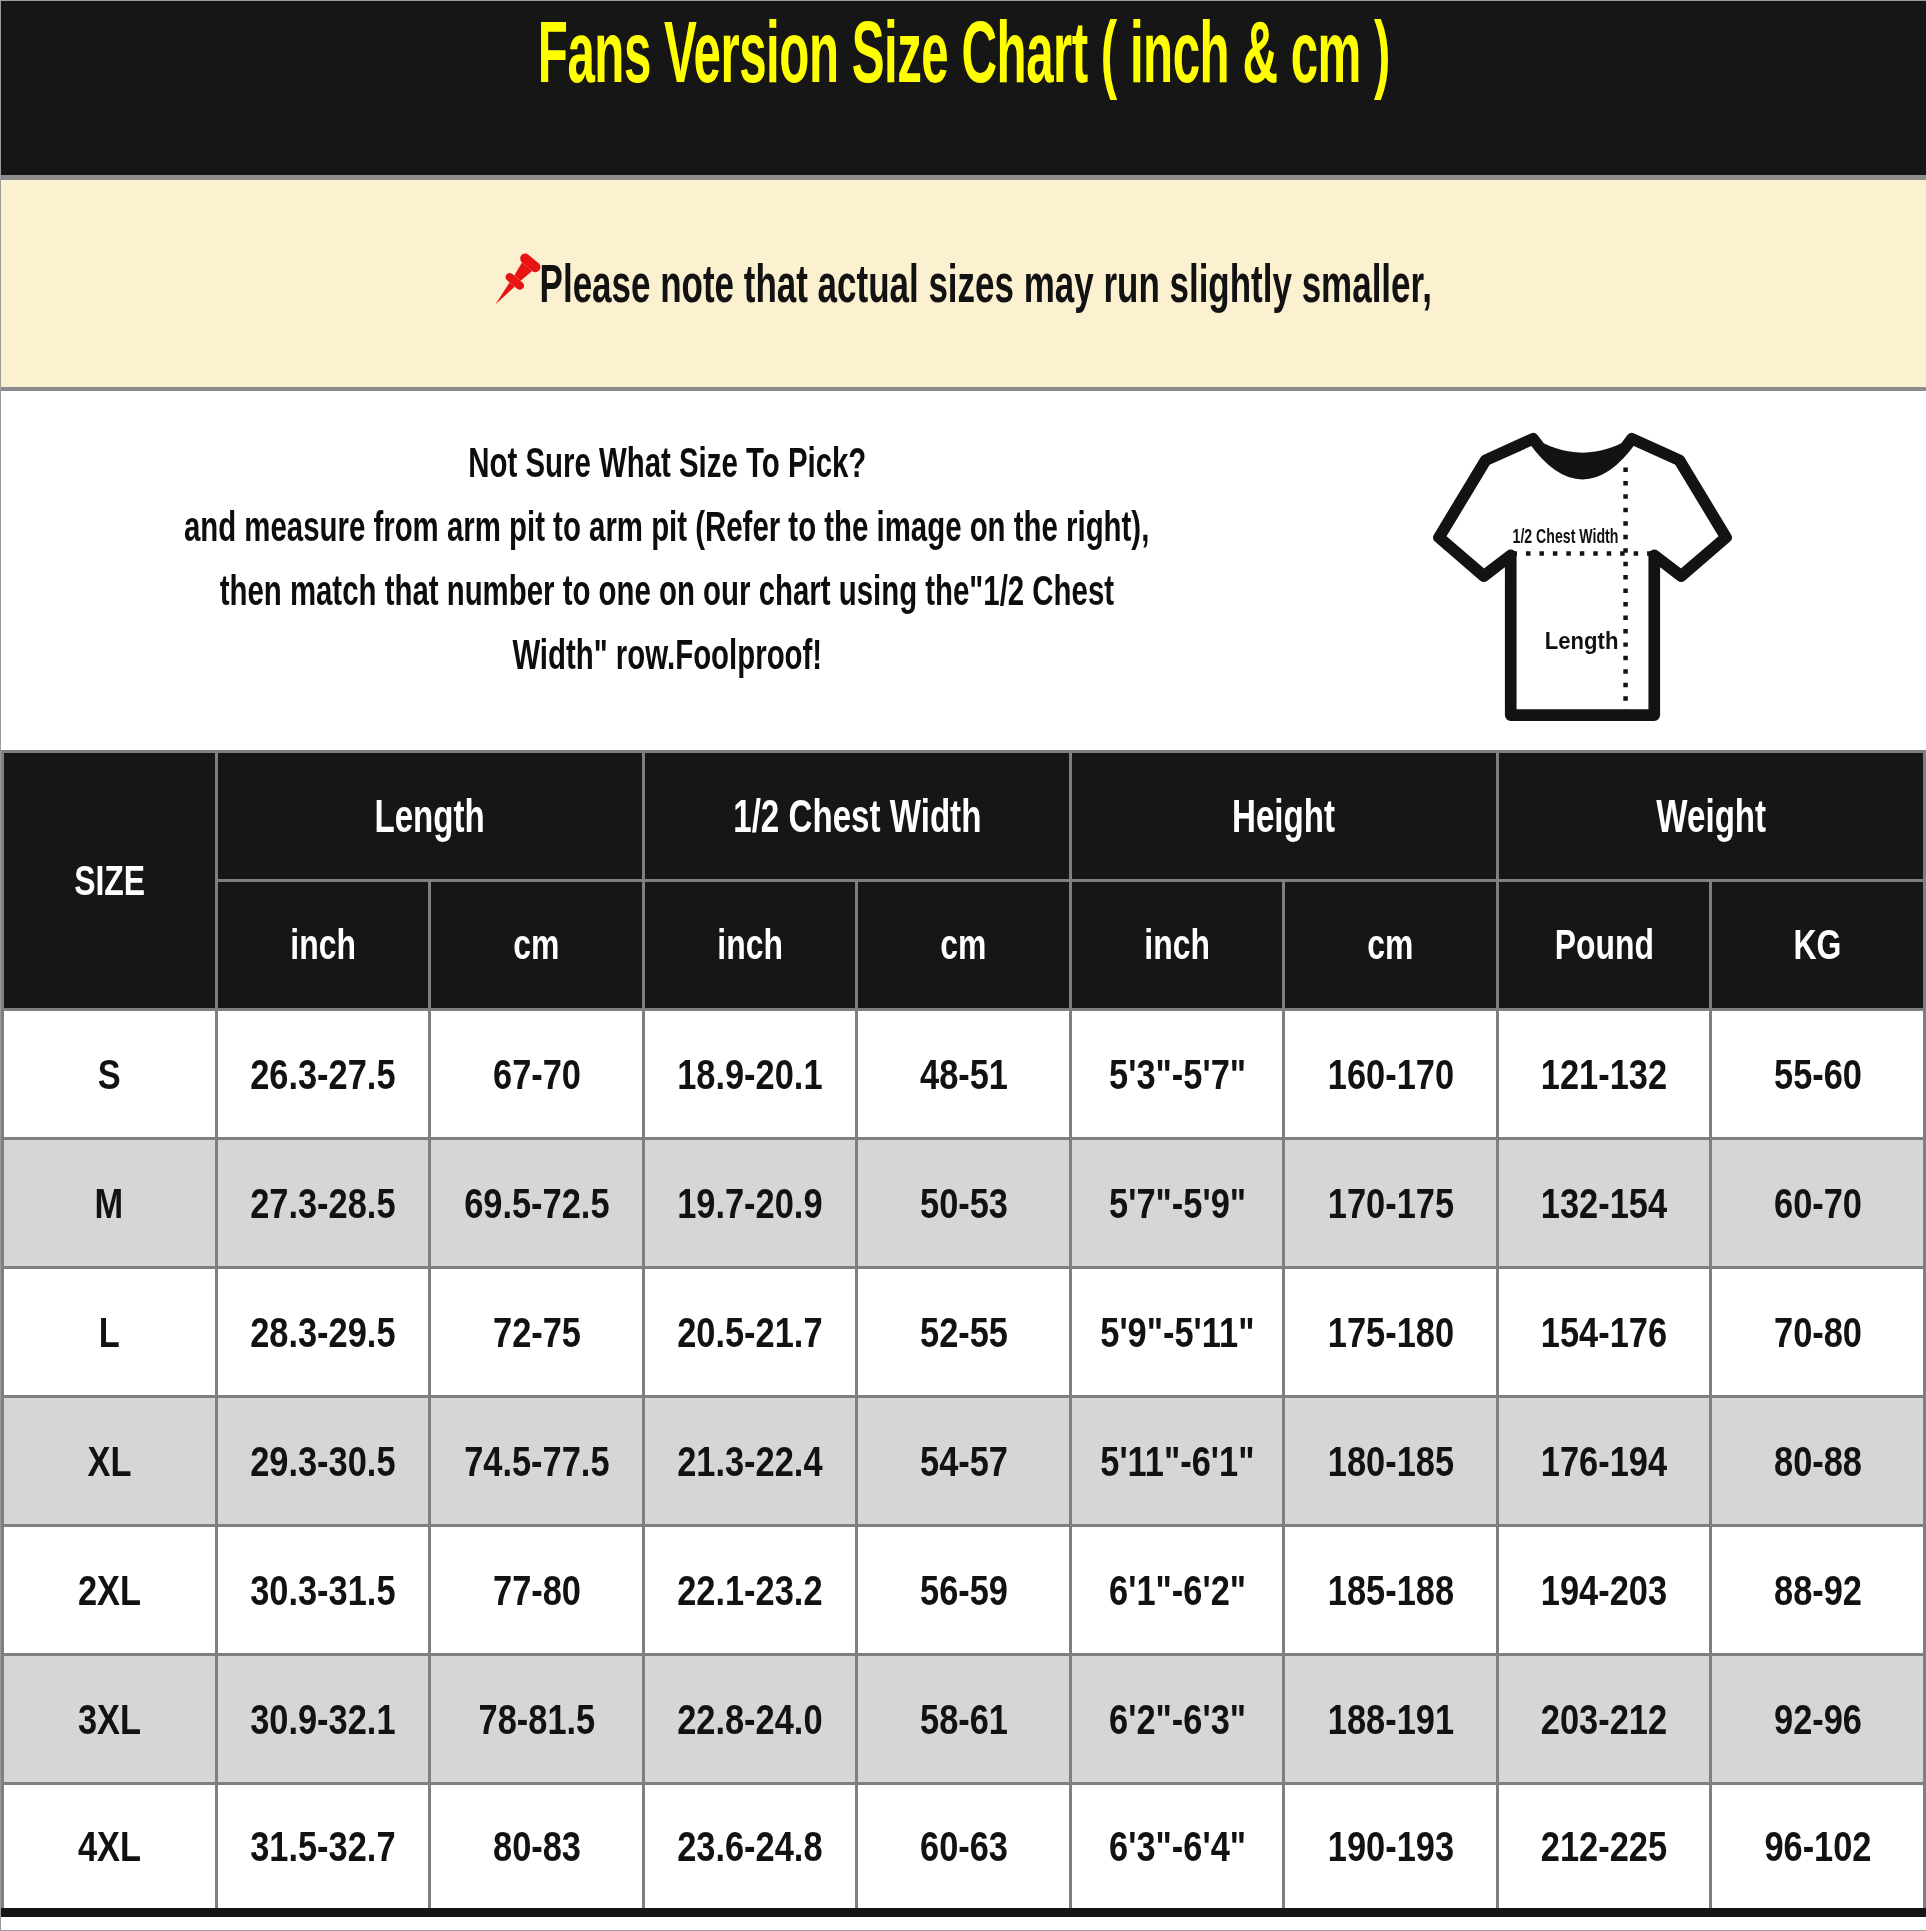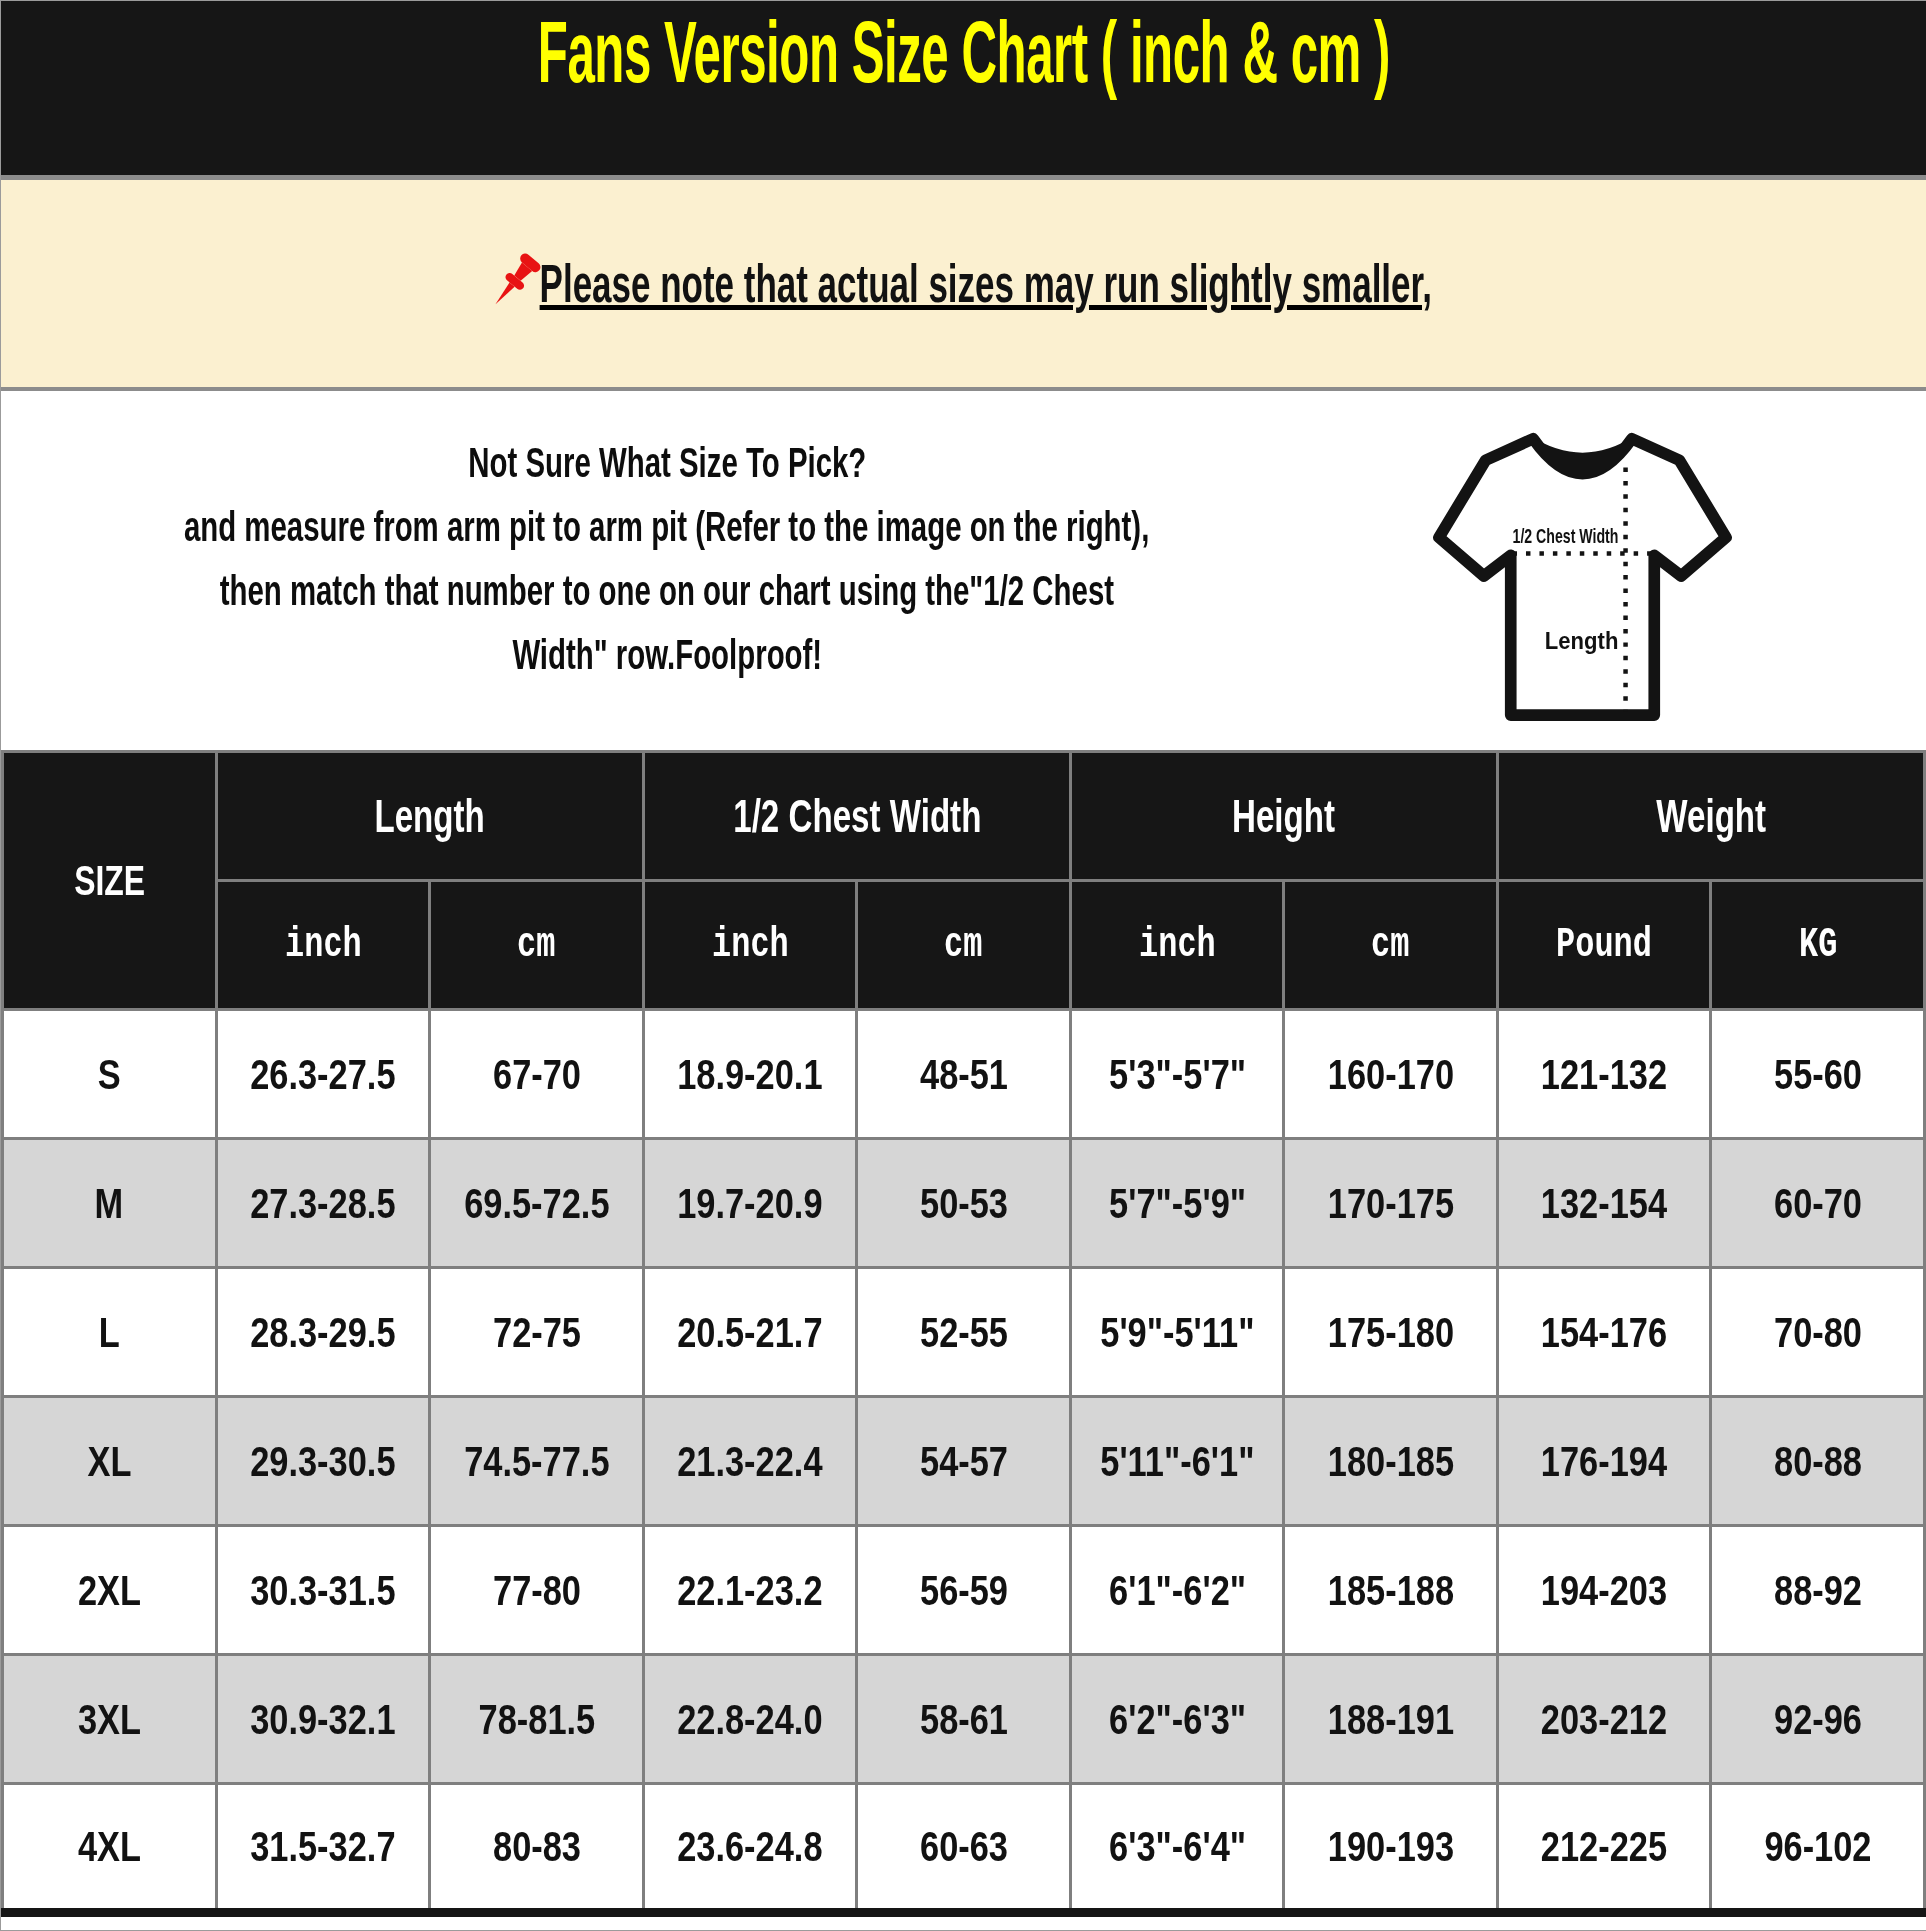--- a/index.html
+++ b/index.html
@@ -19,21 +19,20 @@
   .title-text {
     color:#ffff00; font-size:88px; letter-spacing:-0.9px;
     white-space:nowrap; flex:none; transform:scaleX(.56);
   }
   .divider { height:4.6px; background:#8c8c8c; }
   
   .notice {
     height:207px; background:#fbf0d0;
     display:flex; flex-direction:column; align-items:center; justify-content:center;
     gap:14.7px;
-    text-decoration:underline;
   }
   .line { display:flex; align-items:center; justify-content:center; }
   .scaled { display:flex; align-items:center; white-space:nowrap; flex:none; }
   .sx66 { transform:scaleX(.66); }
   .sx70 { transform:scaleX(.70); }
   .notice .scaled { font-size:53px; color:#121212; }
   .red-hl { color:#fe0000; }
   .icon-unsquish { transform:scaleX(1.515); margin:0 9.2px; flex:none; }
   
   .guide { height:359px; background:#ffffff; position:relative; }
@@ -47,21 +46,21 @@
     border-top:3.7px solid #7f7f7f;
     border-bottom:9.2px solid #151515;
   }
   .size-table th, .size-table td {
     border:3.7px solid #7f7f7f;
     text-align:center; vertical-align:middle;
     overflow:visible;
   }
   .size-table th { background:#161616; color:#ffffff; }
   tr.hdr-group { height:129px; }
-  tr.hdr-units { height:129px;font-family:Liberation Mono, monospace; }
+  tr.hdr-units { height:129px; }
   tr.data-row { height:129px; }
   tr.row-alt td { background:#d6d6d6; }
   tr.row-plain td { background:#ffffff; }
   .hdr-text { display:inline-block; white-space:nowrap; transform:scaleX(.72); font-size:46px; }
   .unit-text { display:inline-block; white-space:nowrap; transform:scaleX(.76); font-size:42px; }
   .cell-text { display:inline-block; white-space:nowrap; transform:scaleX(.80); font-size:43px; color:#121212; }
 </style>
 </head>
 <body>
 

